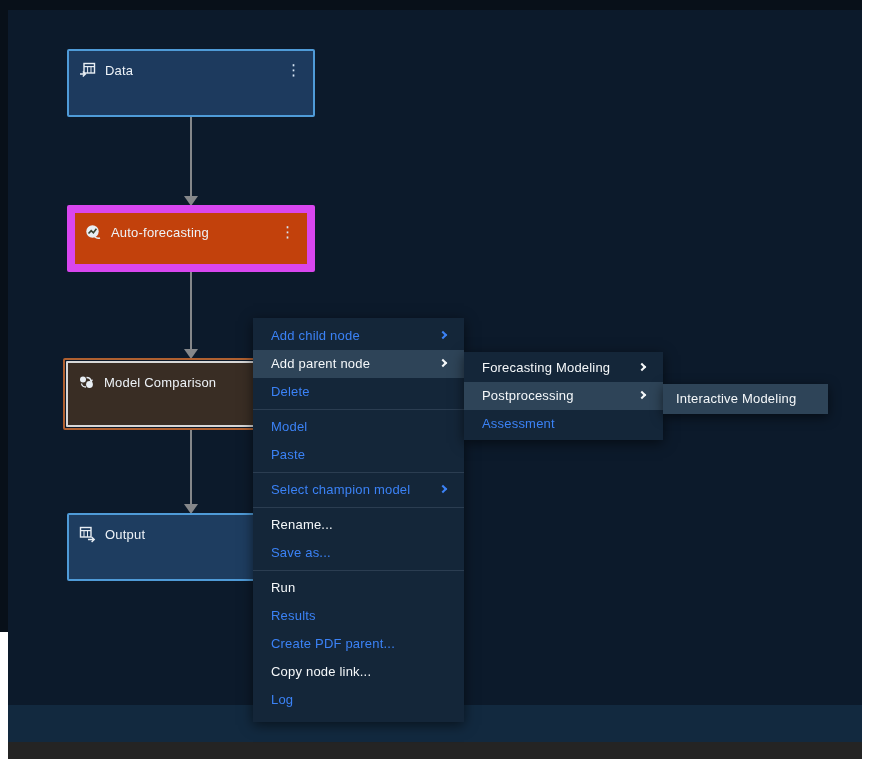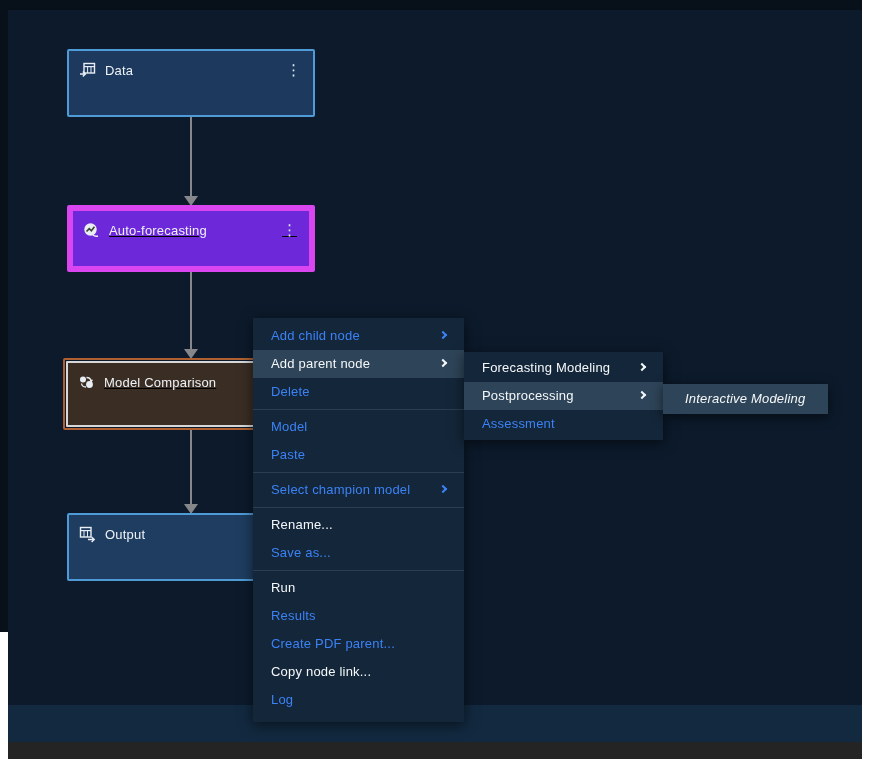--- a/index.html
+++ b/index.html
@@ -12,23 +12,23 @@
   .panel      { position:absolute; left:8px; top:10px; width:869px; height:732px; background:#0c1a2b; z-index:0; }
   .footer-bar { position:absolute; left:0; bottom:0; width:100%; height:37px; background:#12293f; }
   .bottom-strip { position:absolute; left:8px; top:742px; width:869px; height:17px; background:#242424; z-index:3; }
 
   
   .node { position:absolute; z-index:2; border-radius:2px; }
   .node-row { display:flex; align-items:center; gap:9px; margin:8px 10px 0 10px; height:22px; }
   .node-label { color:#eef3f8; font-size:13px; letter-spacing:.2px; white-space:nowrap; }
   .kebab { margin-left:auto; color:#d8e7f6; font-size:15px; line-height:18px; cursor:pointer; padding:0 2px; }
   .node-data   { left:67px; top:49px;  width:248px; height:68px; background:#1d3a5e; border:2px solid #4f9bd8; }
-  .node-auto   { left:67px; top:205px; width:248px; height:67px; background:#6d28d9; border:6px solid #d946ef;text-decoration:underline; }
+  .node-auto   { left:67px; top:205px; width:248px; height:67px; background:#c2410c; border:8px solid #d946ef; }
   .node-output { left:67px; top:513px; width:248px; height:68px; background:#1e3d60; border:2px solid #4f9bd8; }
-  .node-mc-outer { left:63px; top:358px; width:256px; height:72px; border:2px solid #b06030; background:#0c1a2b; padding:1px;text-decoration:underline; }
+  .node-mc-outer { left:63px; top:358px; width:256px; height:72px; border:2px solid #b06030; background:#0c1a2b; padding:1px; }
   .node-mc-inner { width:100%; height:100%; border:2px solid #d8d8d8; background:#392d24; border-radius:1px; }
   .node-icon { display:inline-flex; width:17px; height:17px; flex:0 0 auto; }
 
   
   .edge-line { position:absolute; left:190px; width:2px; background:#85878a; z-index:1; }
   .edge-arrow { position:absolute; left:184px; width:0; height:0; z-index:1;
     border-left:7px solid transparent; border-right:7px solid transparent; border-top:10px solid #85878a; }
   .e1 { top:117px; height:80px; } .a1 { top:196px; }
   .e2 { top:272px; height:78px; } .a2 { top:349px; }
   .e3 { top:430px; height:75px; } .a3 { top:504px; }
@@ -38,21 +38,21 @@
   #context-menu { left:253px; top:318px; width:211px; z-index:5; }
   #submenu-parent { left:464px; top:352px; width:199px; padding:2px 0; z-index:6; }
   #submenu-post { left:663px; top:384px; width:165px; padding:0; z-index:7; background:#2e4458; }
   .mi { position:relative; height:28px; line-height:28px; padding:0 18px; font-size:13px;
         color:#f5f8fa; letter-spacing:.2px; white-space:nowrap; cursor:default; }
   .mi.disabled { color:#3b82f6; }
   .mi.highlight { background:#2e4458; }
   .sep { height:1px; background:#2b3d51; margin:3px 0; }
   .chev { position:absolute; right:18px; top:50%; width:6px; height:6px; margin-top:-4px;
           border-top:2px solid currentColor; border-right:2px solid currentColor; transform:rotate(45deg); }
-  #submenu-post .mi { height:30px; line-height:30px; padding:0 22px;font-style:italic; }
+  #submenu-post .mi { height:30px; line-height:30px; padding:0 13px; }
 </style>
 </head>
 <body>
 
 <div class="stage">
 
   <div class="panel">
     <div class="footer-bar"></div>
   </div>
   <div class="top-band"></div>

